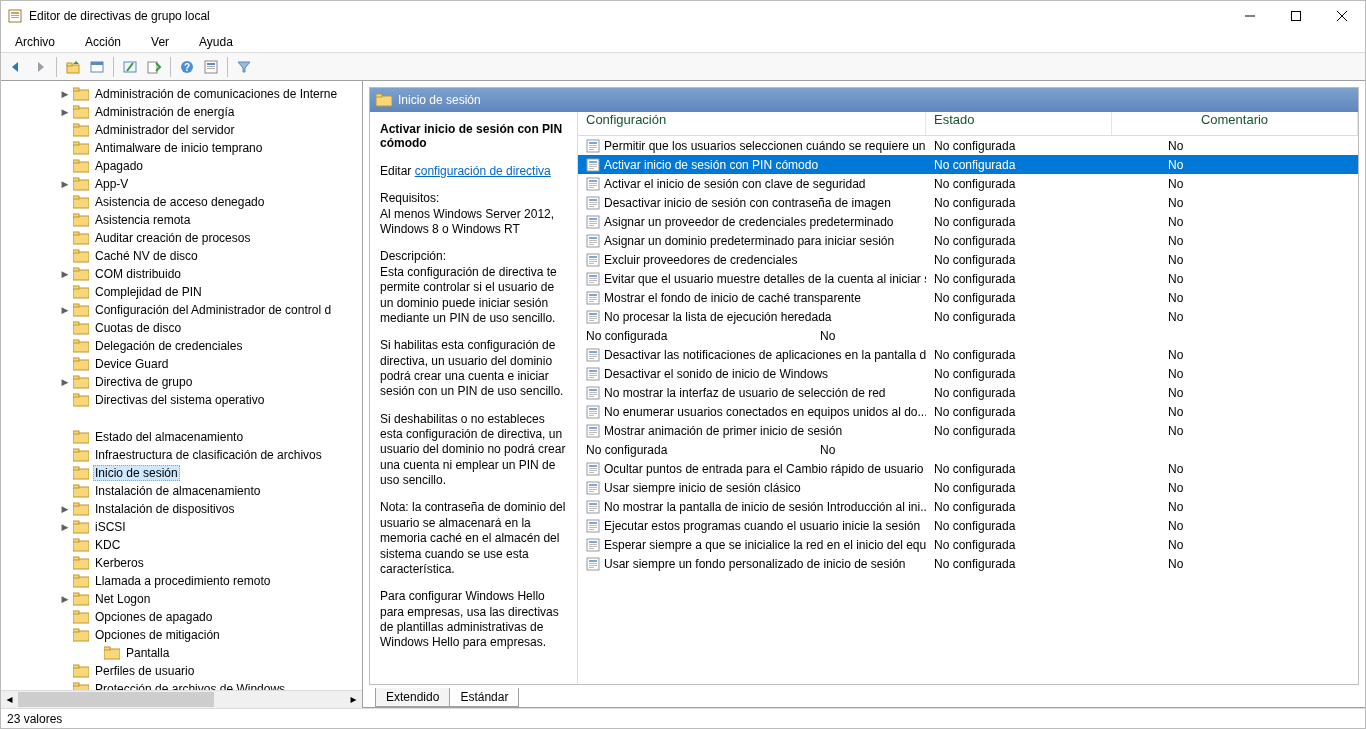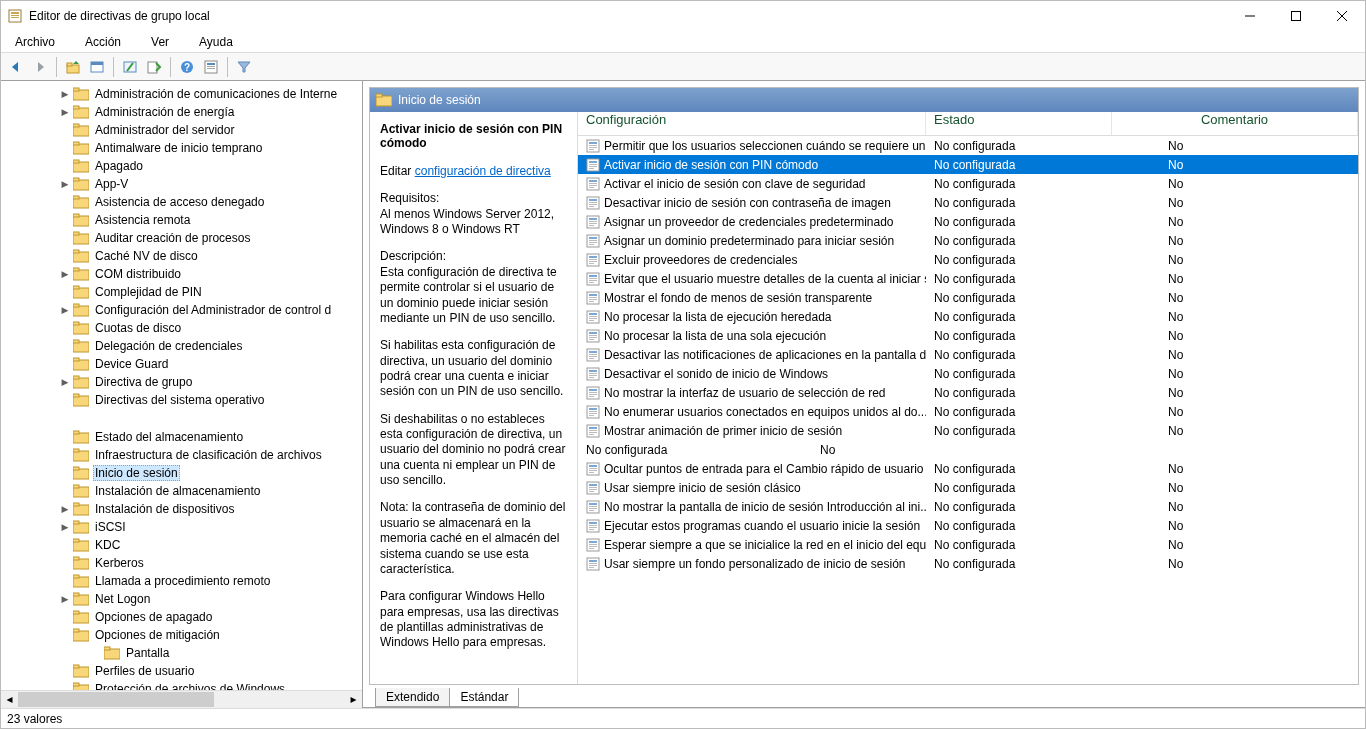--- a/index.html
+++ b/index.html
@@ -698,21 +698,21 @@
                   <div class="cell c1 col-config">
                     <span class="setting-ico">
                       <svg viewBox="0 0 14 14">
                         <rect x="1" y="1" width="12" height="12" fill="#fff" stroke="#999"></rect>
                         <rect x="3" y="3" width="8" height="2" fill="#7aa7d8"></rect>
                         <rect x="3" y="6" width="8" height="1" fill="#bbb"></rect>
                         <rect x="3" y="8" width="8" height="1" fill="#bbb"></rect>
                         <rect x="3" y="10" width="5" height="1" fill="#bbb"></rect>
                       </svg>
                     </span>
-                    <span>Mostrar el fondo de menos de sesión transparente</span>
+                    <span>Mostrar el fondo de inicio de caché transparente</span>
                   </div>
                   <div class="cell col-state">No configurada</div>
                   <div class="cell col-comment">No</div>
                 </div>
                 <div class="list-row">
                   <div class="cell c1 col-config">
                     <span class="setting-ico">
                       <svg viewBox="0 0 14 14">
                         <rect x="1" y="1" width="12" height="12" fill="#fff" stroke="#999"></rect>
                         <rect x="3" y="3" width="8" height="2" fill="#7aa7d8"></rect>
@@ -720,32 +720,20 @@
                         <rect x="3" y="8" width="8" height="1" fill="#bbb"></rect>
                         <rect x="3" y="10" width="5" height="1" fill="#bbb"></rect>
                       </svg>
                     </span>
                     <span>No procesar la lista de ejecución heredada</span>
                   </div>
                   <div class="cell col-state">No configurada</div>
                   <div class="cell col-comment">No</div>
                 </div>
                 <div class="list-row">
-                  <div class="cell c1 col-config">
-                    <span class="setting-ico">
-                      <svg viewBox="0 0 14 14">
-                        <rect x="1" y="1" width="12" height="12" fill="#fff" stroke="#999"></rect>
-                        <rect x="3" y="3" width="8" height="2" fill="#7aa7d8"></rect>
-                        <rect x="3" y="6" width="8" height="1" fill="#bbb"></rect>
-                        <rect x="3" y="8" width="8" height="1" fill="#bbb"></rect>
-                        <rect x="3" y="10" width="5" height="1" fill="#bbb"></rect>
-                      </svg>
-                    </span>
-                    <span>No procesar la lista de una sola ejecución</span>
-                  </div>
                   <div class="cell col-state">No configurada</div>
                   <div class="cell col-comment">No</div>
                 </div>
                 <div class="list-row">
                   <div class="cell c1 col-config">
                     <span class="setting-ico">
                       <svg viewBox="0 0 14 14">
                         <rect x="1" y="1" width="12" height="12" fill="#fff" stroke="#999"></rect>
                         <rect x="3" y="3" width="8" height="2" fill="#7aa7d8"></rect>
                         <rect x="3" y="6" width="8" height="1" fill="#bbb"></rect>

